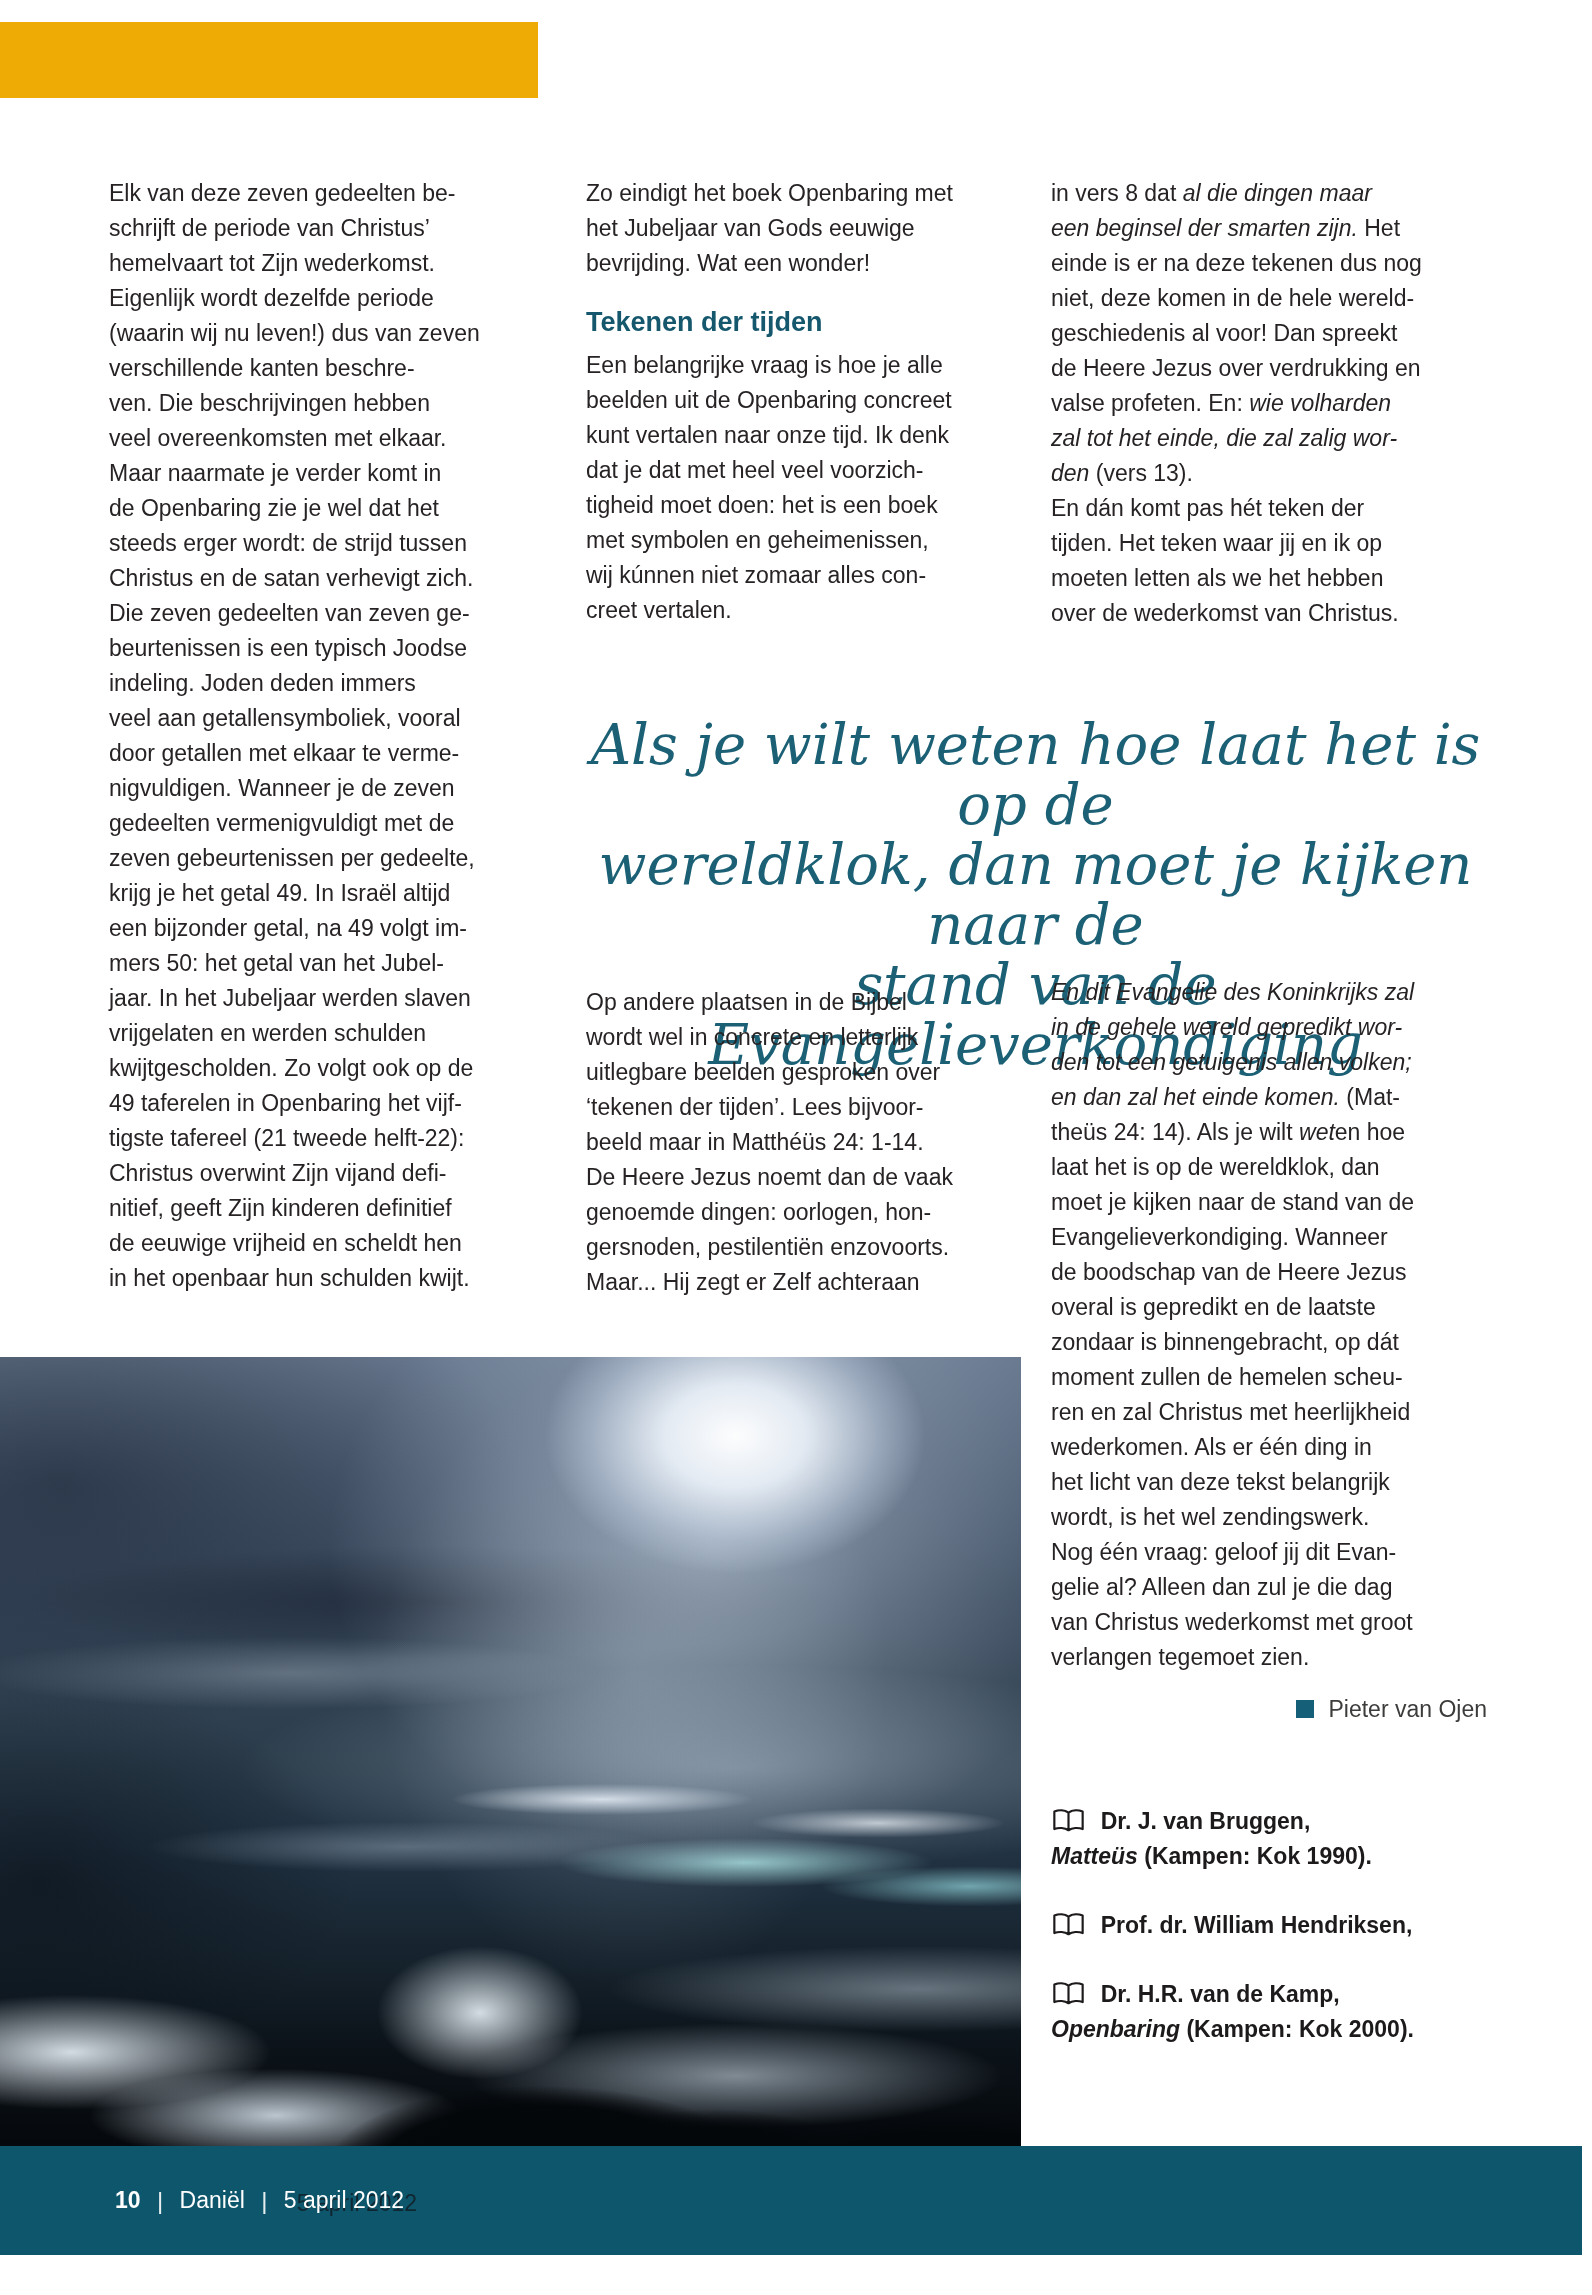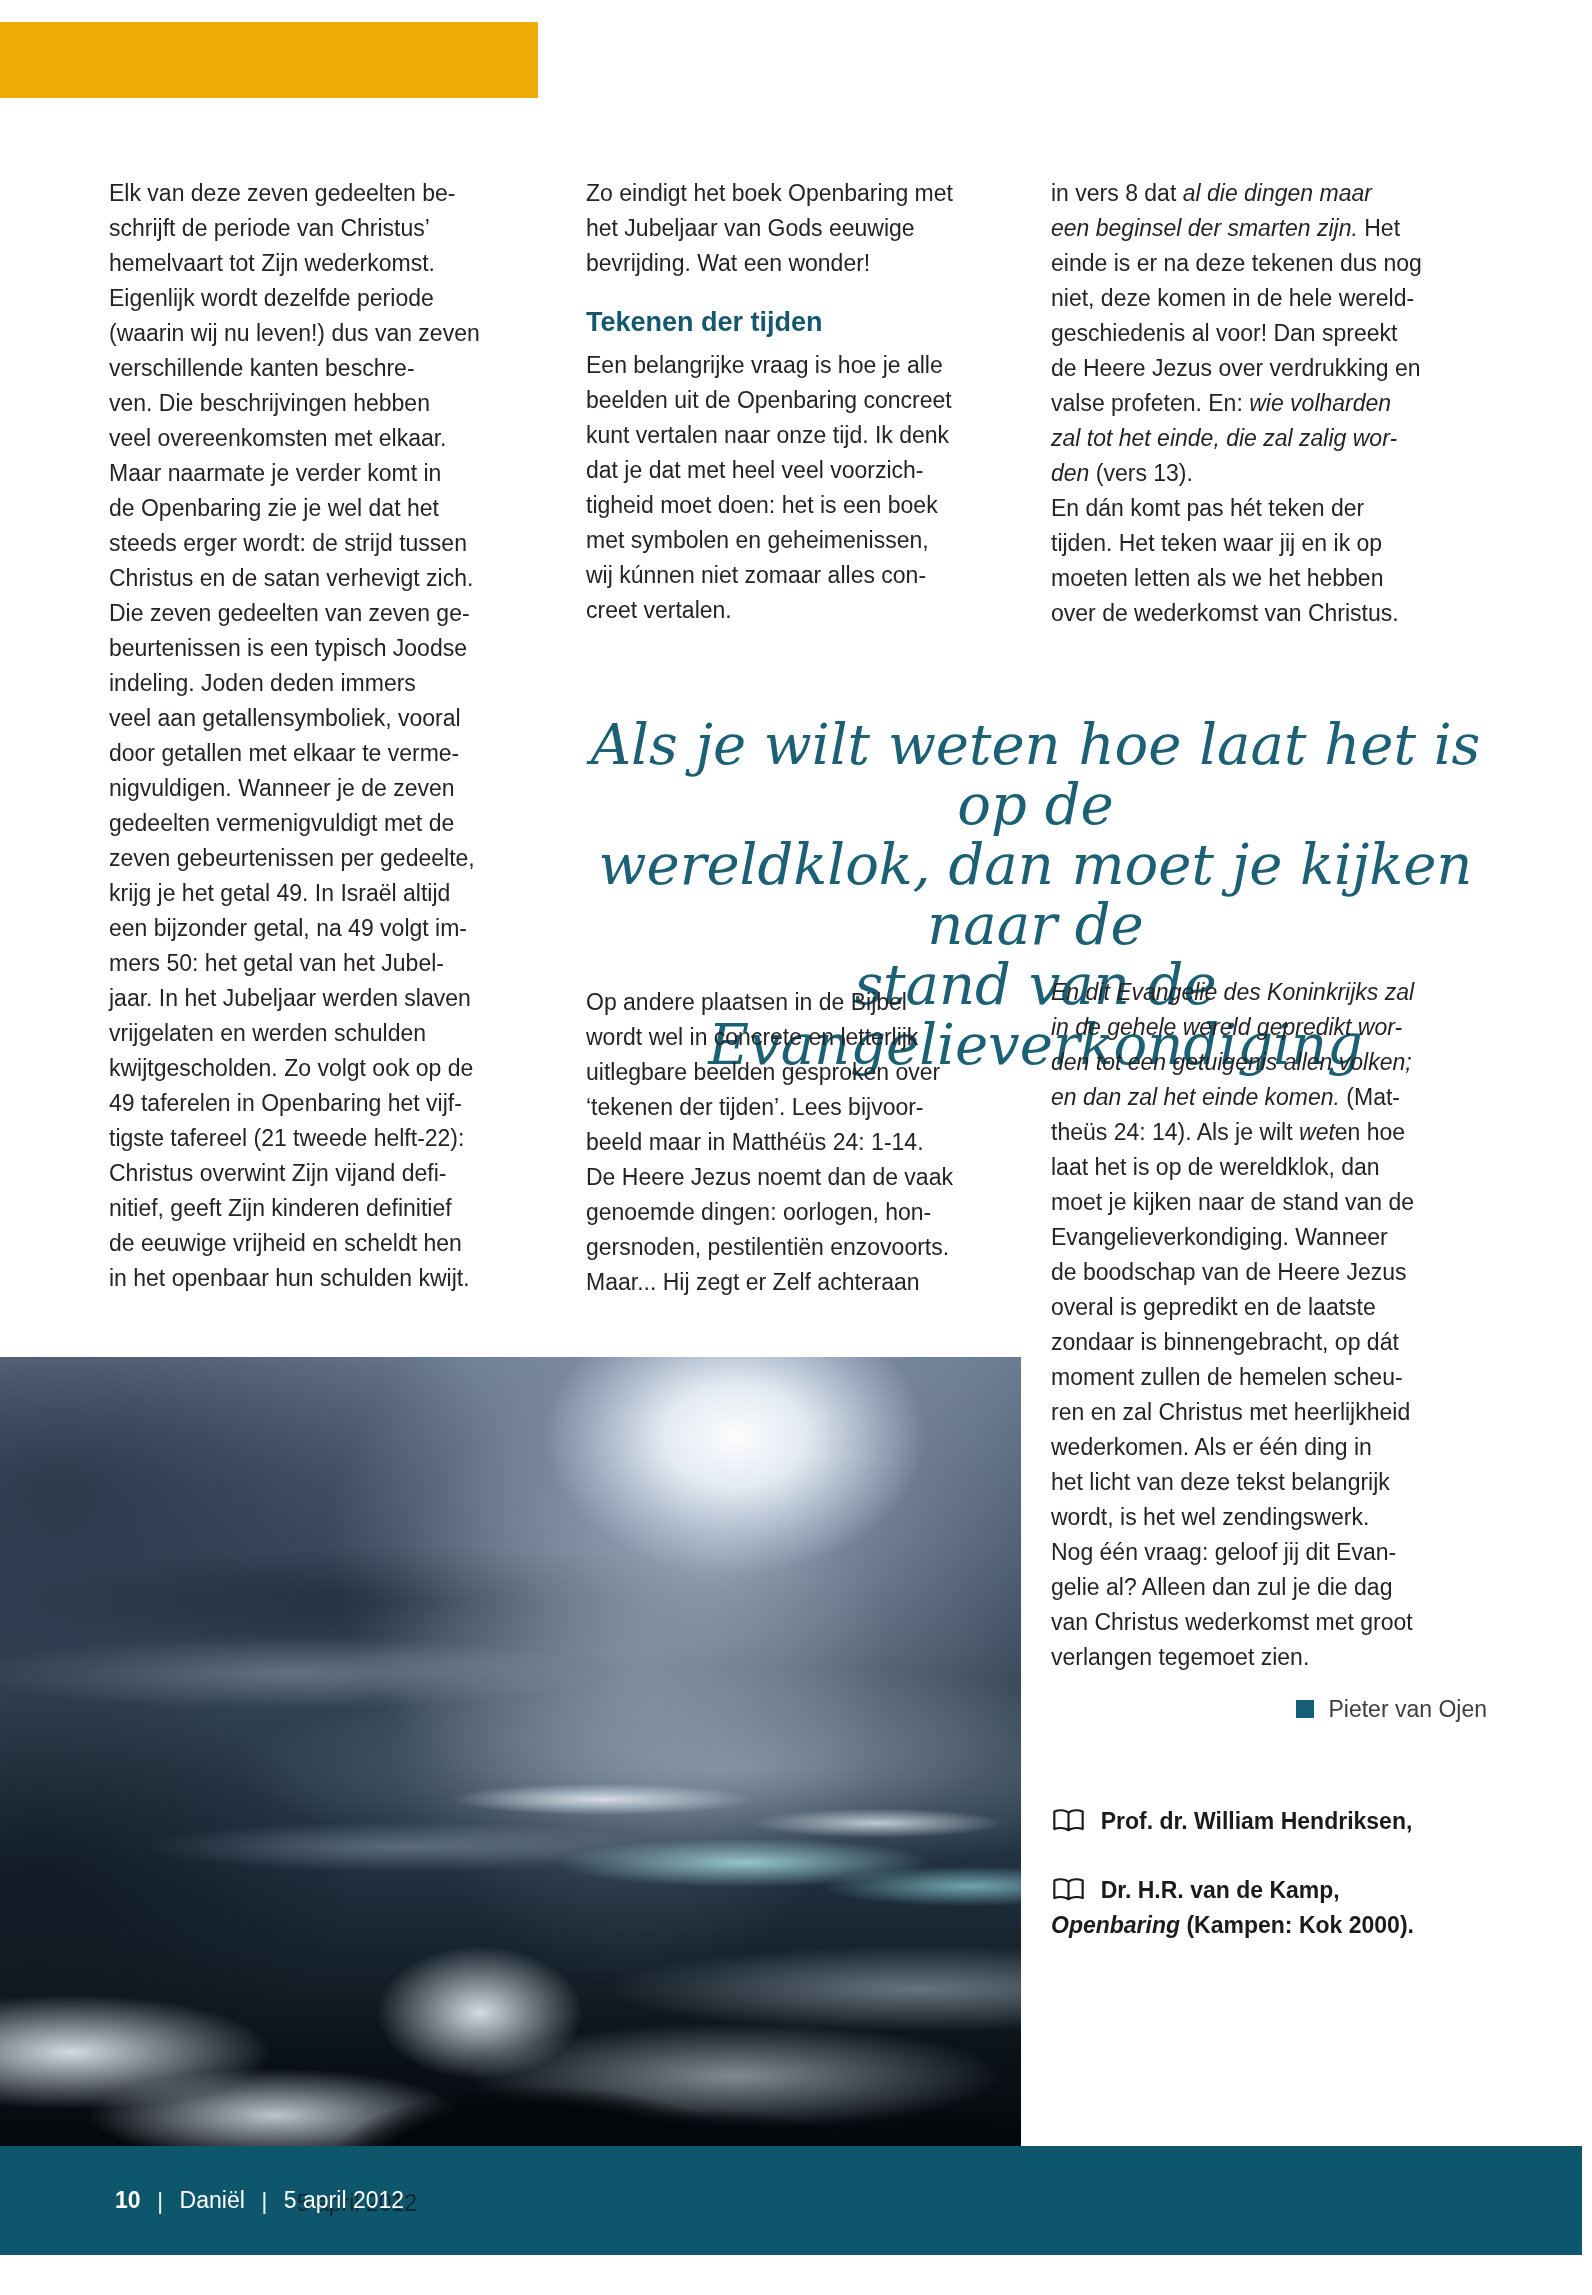--- a/index.html
+++ b/index.html
@@ -125,20 +125,29 @@
   <div class="col col3b"><i>En dit Evangelie des Koninkrijks zal</i><br><i>in de gehele wereld gepredikt wor-</i><br><i>den tot een getuigenis allen volken;</i><br><i>en dan zal het einde komen.</i> (Mat-<br>theüs 24: 14). Als je wilt <i>wet</i>en hoe<br>laat het is op de wereldklok, dan<br>moet je kijken naar de stand van de<br>Evangelieverkondiging. Wanneer<br>de boodschap van de Heere Jezus<br>overal is gepredikt en de laatste<br>zondaar is binnengebracht, op dát<br>moment zullen de hemelen scheu-<br>ren en zal Christus met heerlijkheid<br>wederkomen. Als er één ding in<br>het licht van deze tekst belangrijk<br>wordt, is het wel zendingswerk.<br>Nog één vraag: geloof jij dit Evan-<br>gelie al? Alleen dan zul je die dag<br>van Christus wederkomst met groot<br>verlangen tegemoet zien.</div>
 
   <div class="photo"></div>
 
   <div class="author-row">
     <span class="author-square"></span><span>Pieter van Ojen</span>
   </div>
 
   <div class="refs">
 
+    <div class="ref">
+      <div class="ref-head">
+        <svg class="book-icon" viewBox="0 0 24 18">
+          <path d="M12 3.2 C9.4 1.2 5.2 1.2 2.2 2.4 L2.2 14.6 C5.2 13.4 9.4 13.6 12 15.4 C14.6 13.6 18.8 13.4 21.8 14.6 L21.8 2.4 C18.8 1.2 14.6 1.2 12 3.2 Z M12 3.2 L12 15.4" fill="none" stroke="#1d1a1b" stroke-width="1.5" stroke-linejoin="round"></path>
+        </svg>
+        <span>Dr. J. van Bruggen,</span>
+      </div>
+      <div><i>Matteüs</i> (Kampen: Kok 1990).</div>
+    </div>
 
     <div class="ref">
       <div class="ref-head">
         <svg class="book-icon" viewBox="0 0 24 18">
           <path d="M12 3.2 C9.4 1.2 5.2 1.2 2.2 2.4 L2.2 14.6 C5.2 13.4 9.4 13.6 12 15.4 C14.6 13.6 18.8 13.4 21.8 14.6 L21.8 2.4 C18.8 1.2 14.6 1.2 12 3.2 Z M12 3.2 L12 15.4" fill="none" stroke="#1d1a1b" stroke-width="1.5" stroke-linejoin="round"></path>
         </svg>
         <span>Prof. dr. William Hendriksen,</span>
       </div>
     </div>
 

